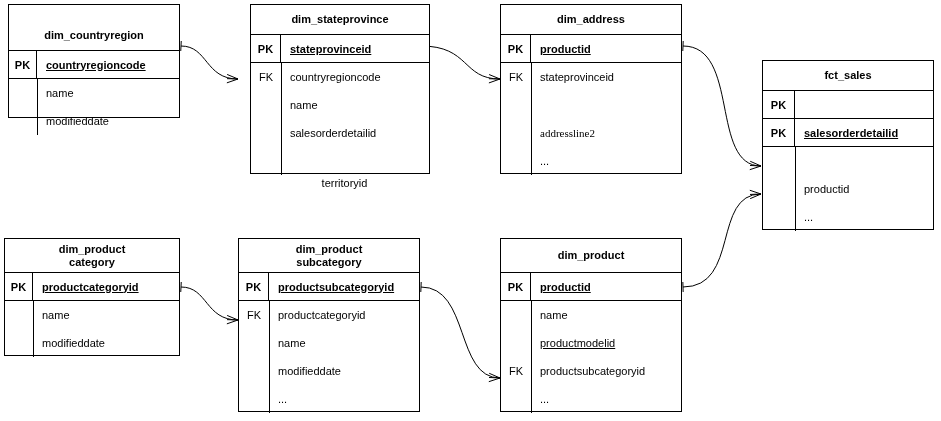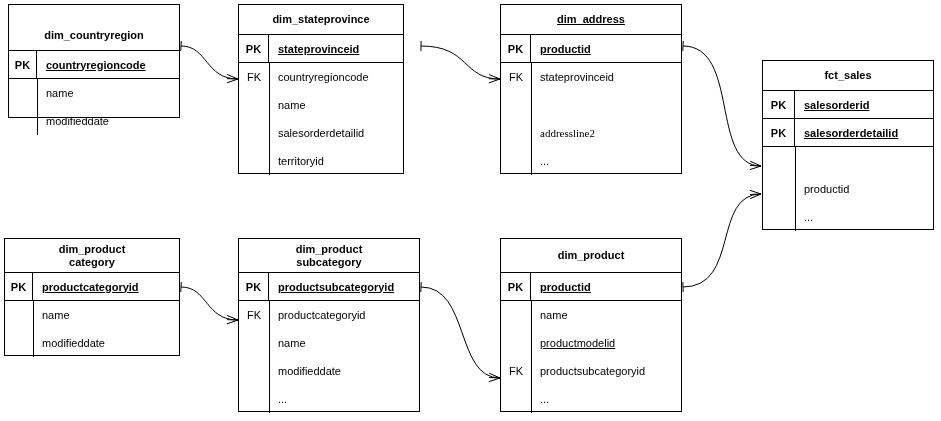--- a/index.html
+++ b/index.html
@@ -86,50 +86,50 @@
           <div class="kcell blank" style="flex-basis: 28px; border-right: none;"></div>
           <div class="fcell">name</div>
         </div>
         <div class="row" style="height: 28px;">
           <div class="kcell blank" style="flex-basis: 28px; border-right: none;"></div>
           <div class="fcell">modifieddate</div>
         </div>
         <div class="colline" style="left: 28px;"></div>
       </div>
     </div>
-    <div class="entity" style="left: 238px; top: 4px; width: 166px; height: 170px;">
+    <div class="entity" style="left: 250px; top: 4px; width: 180px; height: 170px;">
       <div class="ent-title" style="height: 30px;">
         <span>dim_stateprovince</span>
       </div>
       <div class="row keyrow" style="height: 28px;">
         <div class="kcell pk" style="flex-basis: 30px;">PK</div>
         <div class="fcell key">stateprovinceid</div>
       </div>
       <div class="bodywrap" style="height: 112px;">
         <div class="row" style="height: 28px;">
           <div class="kcell" style="flex-basis: 30px; border-right: none;">FK</div>
           <div class="fcell">countryregioncode</div>
         </div>
         <div class="row" style="height: 28px;">
           <div class="kcell blank" style="flex-basis: 30px; border-right: none;"></div>
           <div class="fcell">name</div>
         </div>
         <div class="row" style="height: 28px;">
           <div class="kcell blank" style="flex-basis: 30px; border-right: none;"></div>
           <div class="fcell">salesorderdetailid</div>
         </div>
-        <div class="row" style="height: 28px;">
+        <div class="row" style="height: 28px; flex-direction: column;">
           <div class="kcell blank" style="flex-basis: 30px; border-right: none;"></div>
           <div class="fcell">territoryid</div>
         </div>
         <div class="colline" style="left: 30px;"></div>
       </div>
     </div>
     <div class="entity" style="left: 500px; top: 4px; width: 182px; height: 170px;">
-      <div class="ent-title" style="height: 30px; text-decoration: underline;">
+      <div class="ent-title" style="height: 30px;">
         <span>dim_address</span>
       </div>
       <div class="row keyrow" style="height: 28px;">
         <div class="kcell pk" style="flex-basis: 30px;">PK</div>
         <div class="fcell key">productid</div>
       </div>
       <div class="bodywrap" style="height: 112px;">
         <div class="row" style="height: 28px;">
           <div class="kcell" style="flex-basis: 30px; border-right: none;">FK</div>
           <div class="fcell">stateprovinceid</div>
@@ -147,21 +147,20 @@
         </div>
         <div class="colline" style="left: 30px;"></div>
       </div>
     </div>
     <div class="entity" style="left: 762px; top: 60px; width: 172px; height: 170px;">
       <div class="ent-title" style="height: 30px;">
         <span>fct_sales</span>
       </div>
       <div class="row keyrow" style="height: 28px;">
         <div class="kcell pk" style="flex-basis: 32px;">PK</div>
-        <div class="fcell key">salesorderid</div>
       </div>
       <div class="row keyrow" style="height: 28px;">
         <div class="kcell pk" style="flex-basis: 32px;">PK</div>
         <div class="fcell key">salesorderdetailid</div>
       </div>
       <div class="bodywrap" style="height: 84px;">
         <div class="row" style="height: 28px;">
           <div class="kcell blank" style="flex-basis: 32px; border-right: none;"></div>
         </div>
         <div class="row" style="height: 28px;">

